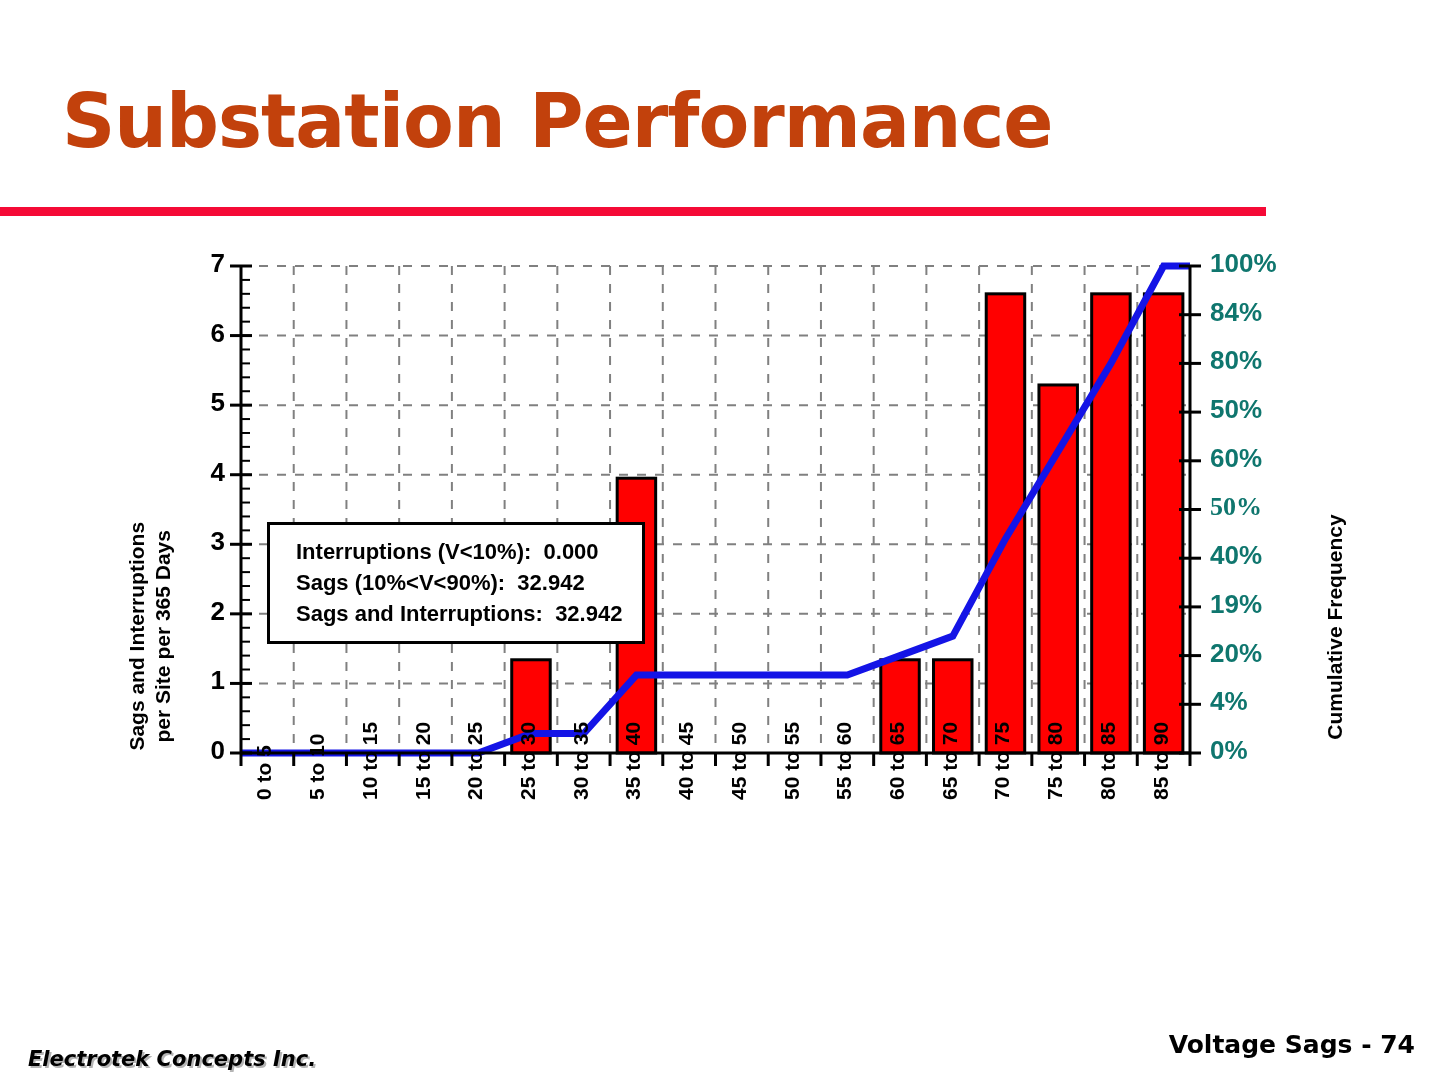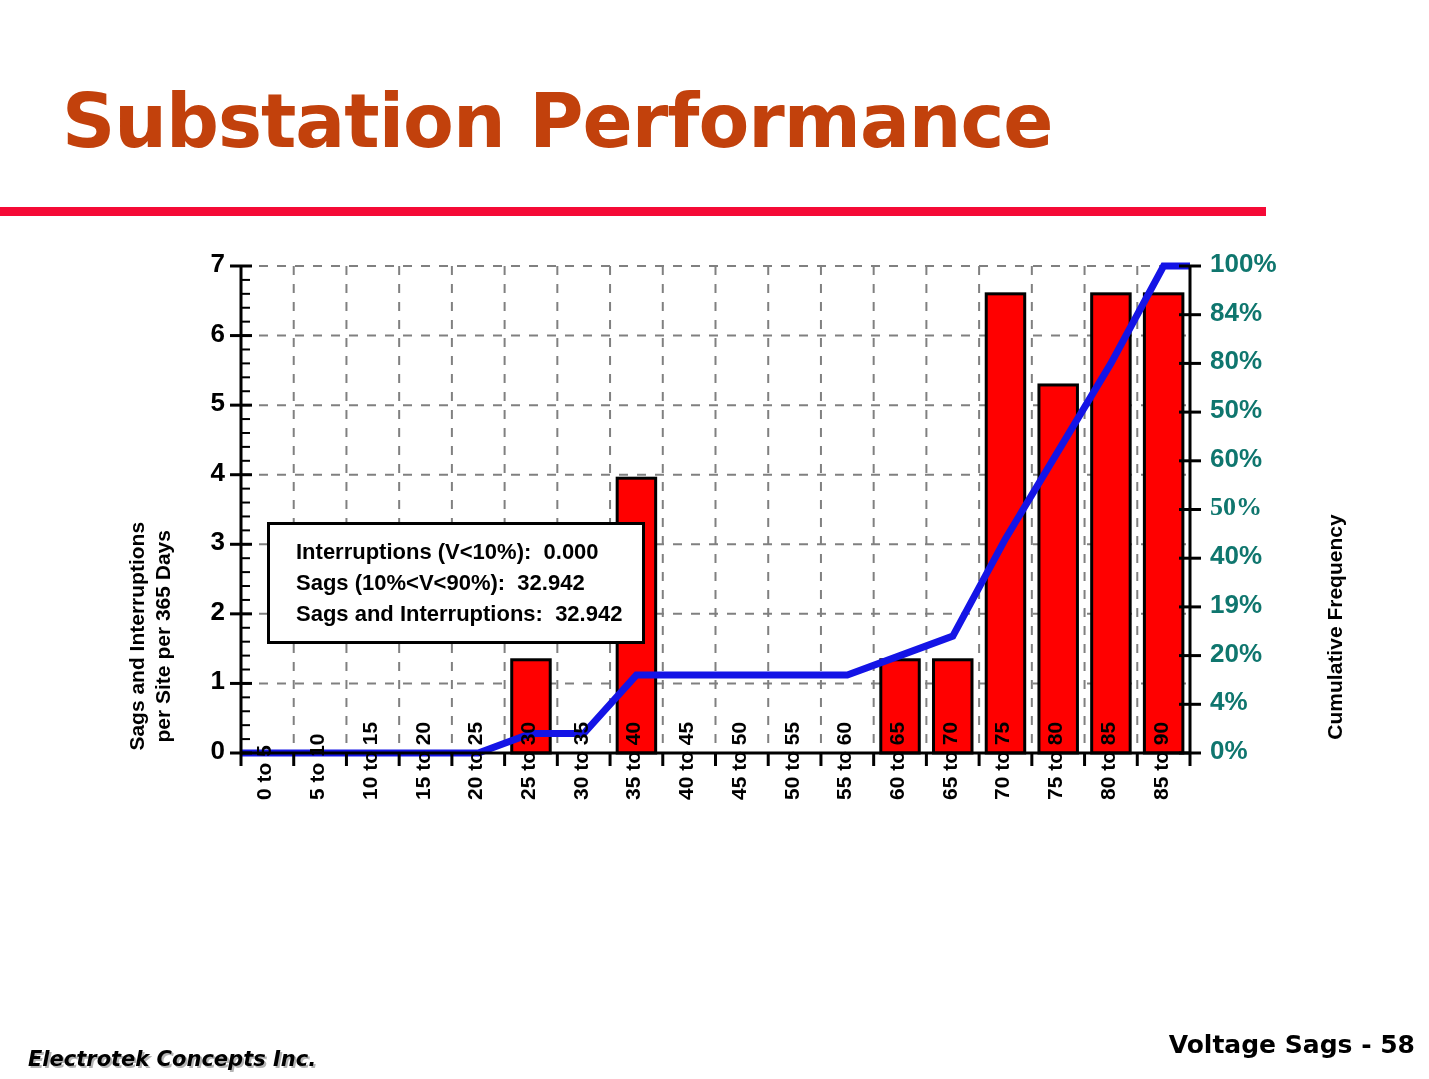--- a/index.html
+++ b/index.html
@@ -325,13 +325,13 @@
 
   <div id="annotation-box">
     <div class="annotation-line">Interruptions (V&lt;10%):  0.000</div>
     <div class="annotation-line">Sags (10%&lt;V&lt;90%):  32.942</div>
     <div class="annotation-line">Sags and Interruptions:  32.942</div>
   </div>
 
 </div>
 
 <div id="footer-left">Electrotek Concepts Inc.</div>
-<div id="footer-right">Voltage Sags - 58</div>
+<div id="footer-right">Voltage Sags - 74</div>
 
 </body></html>

